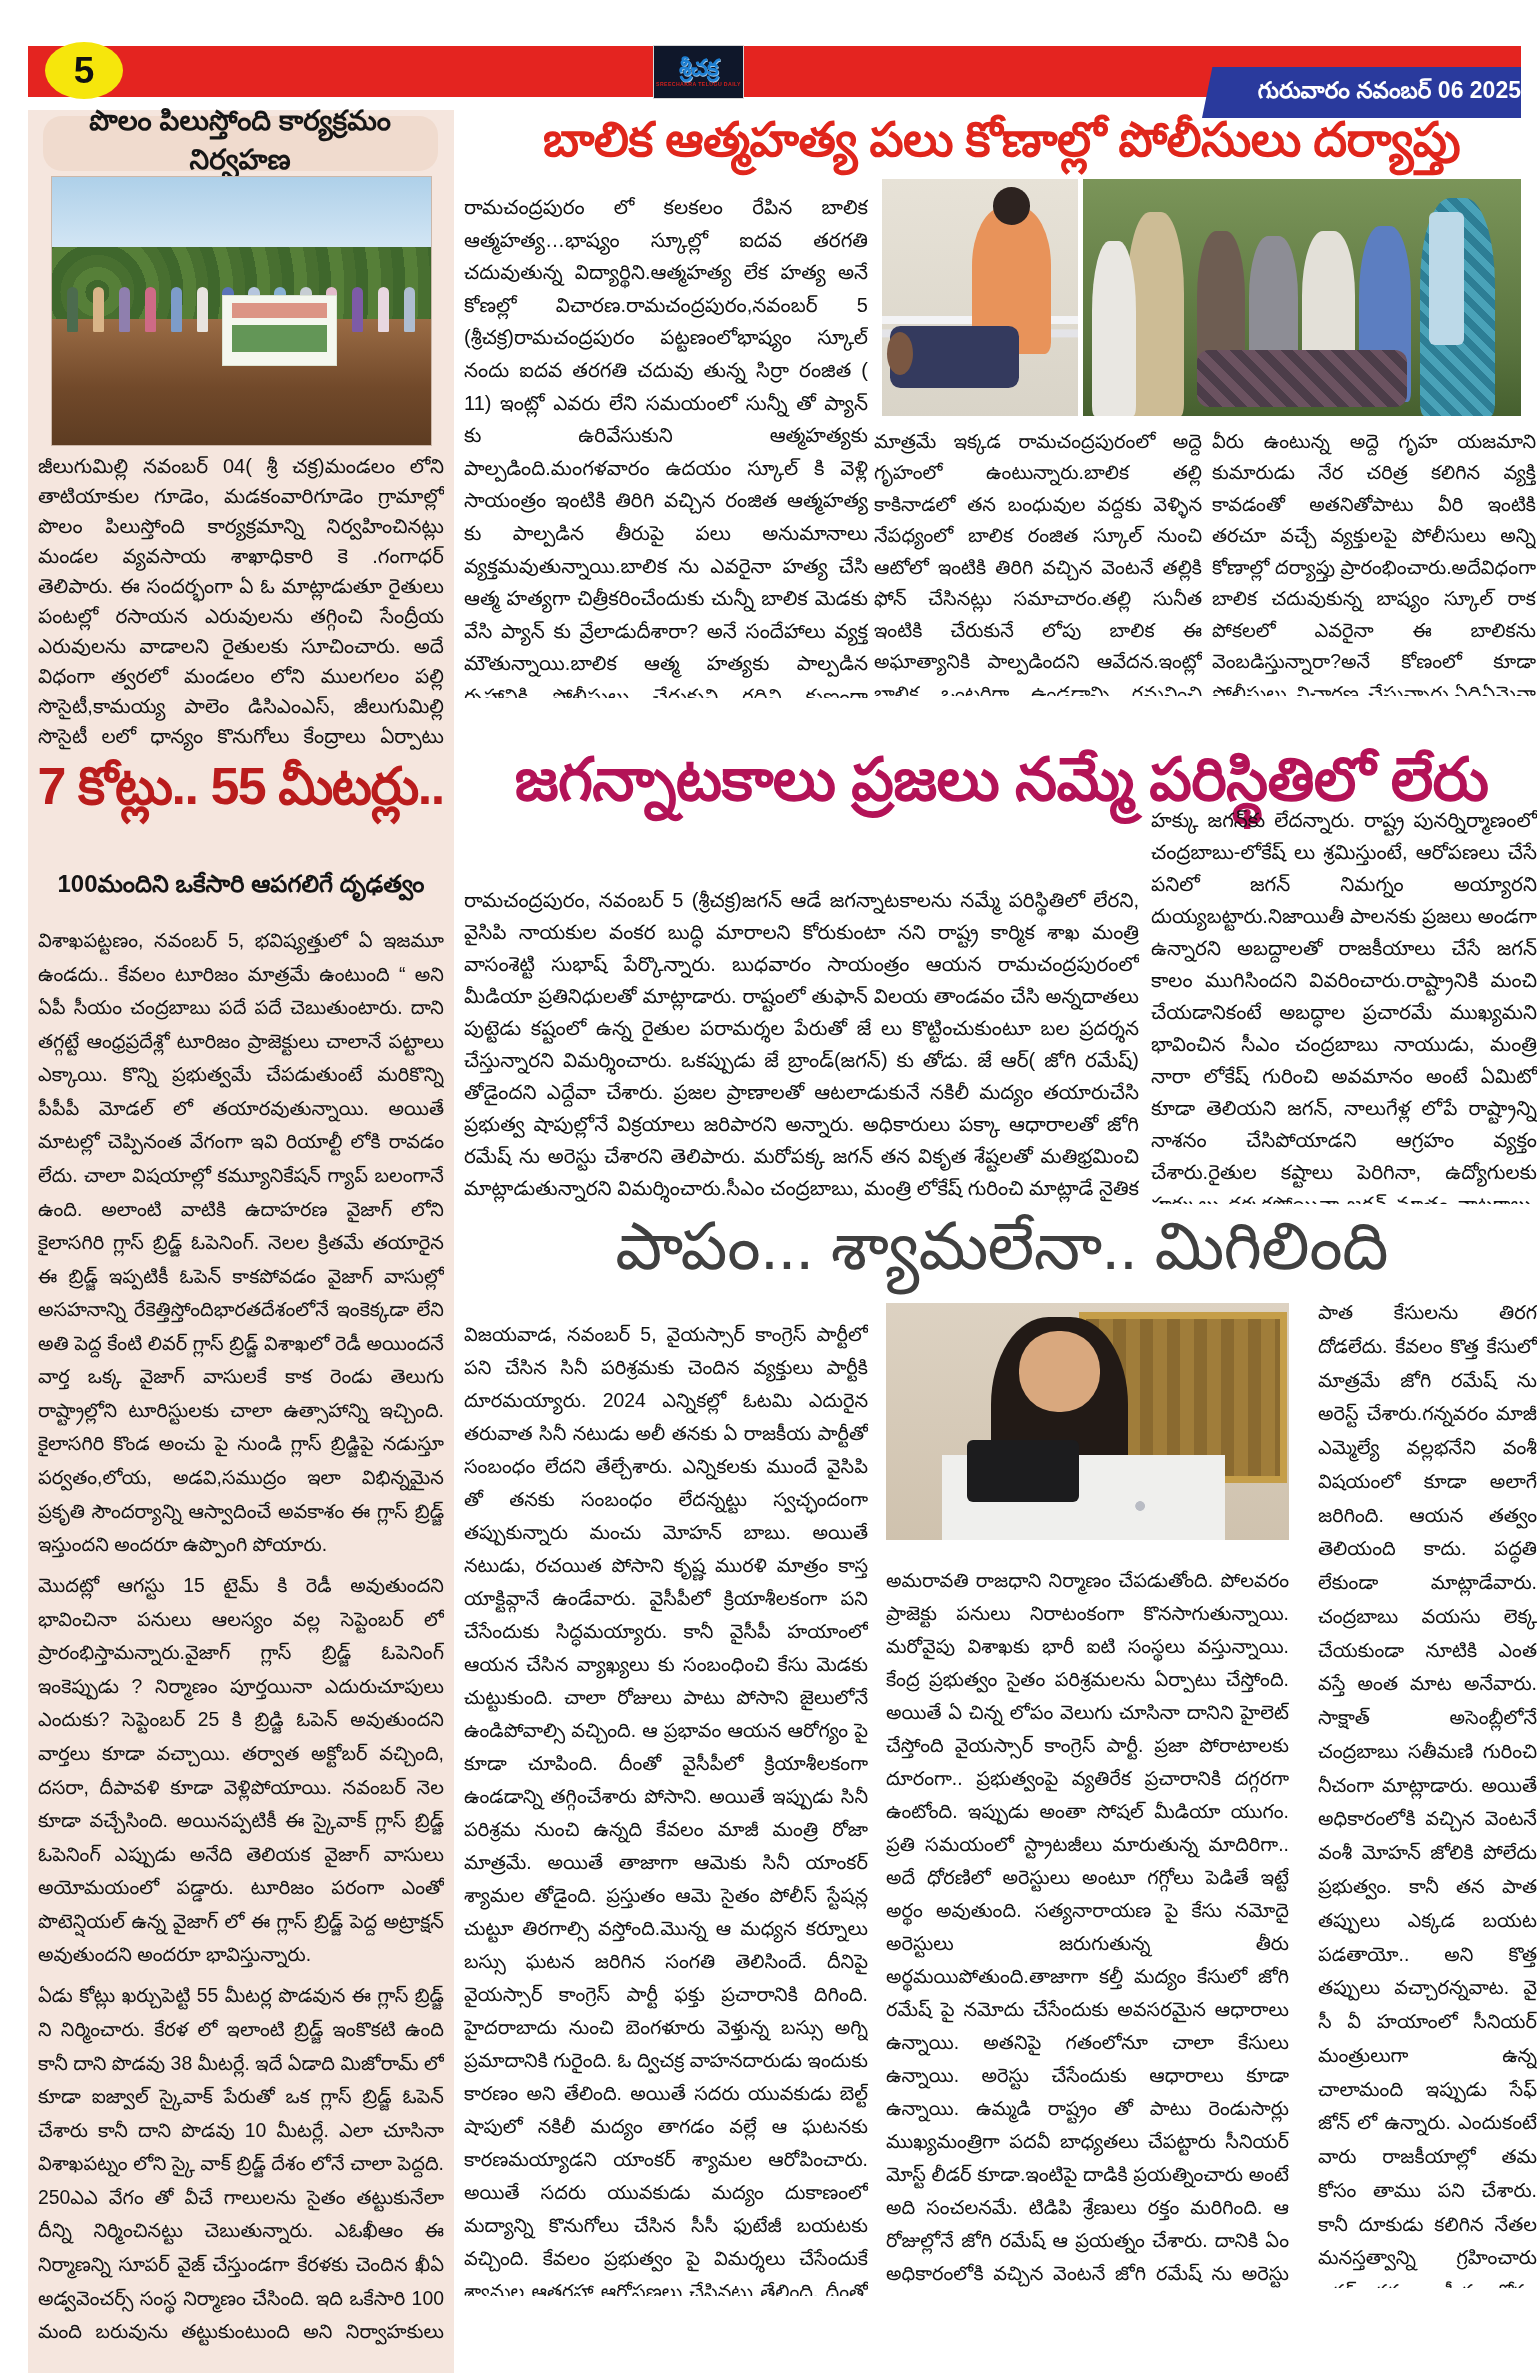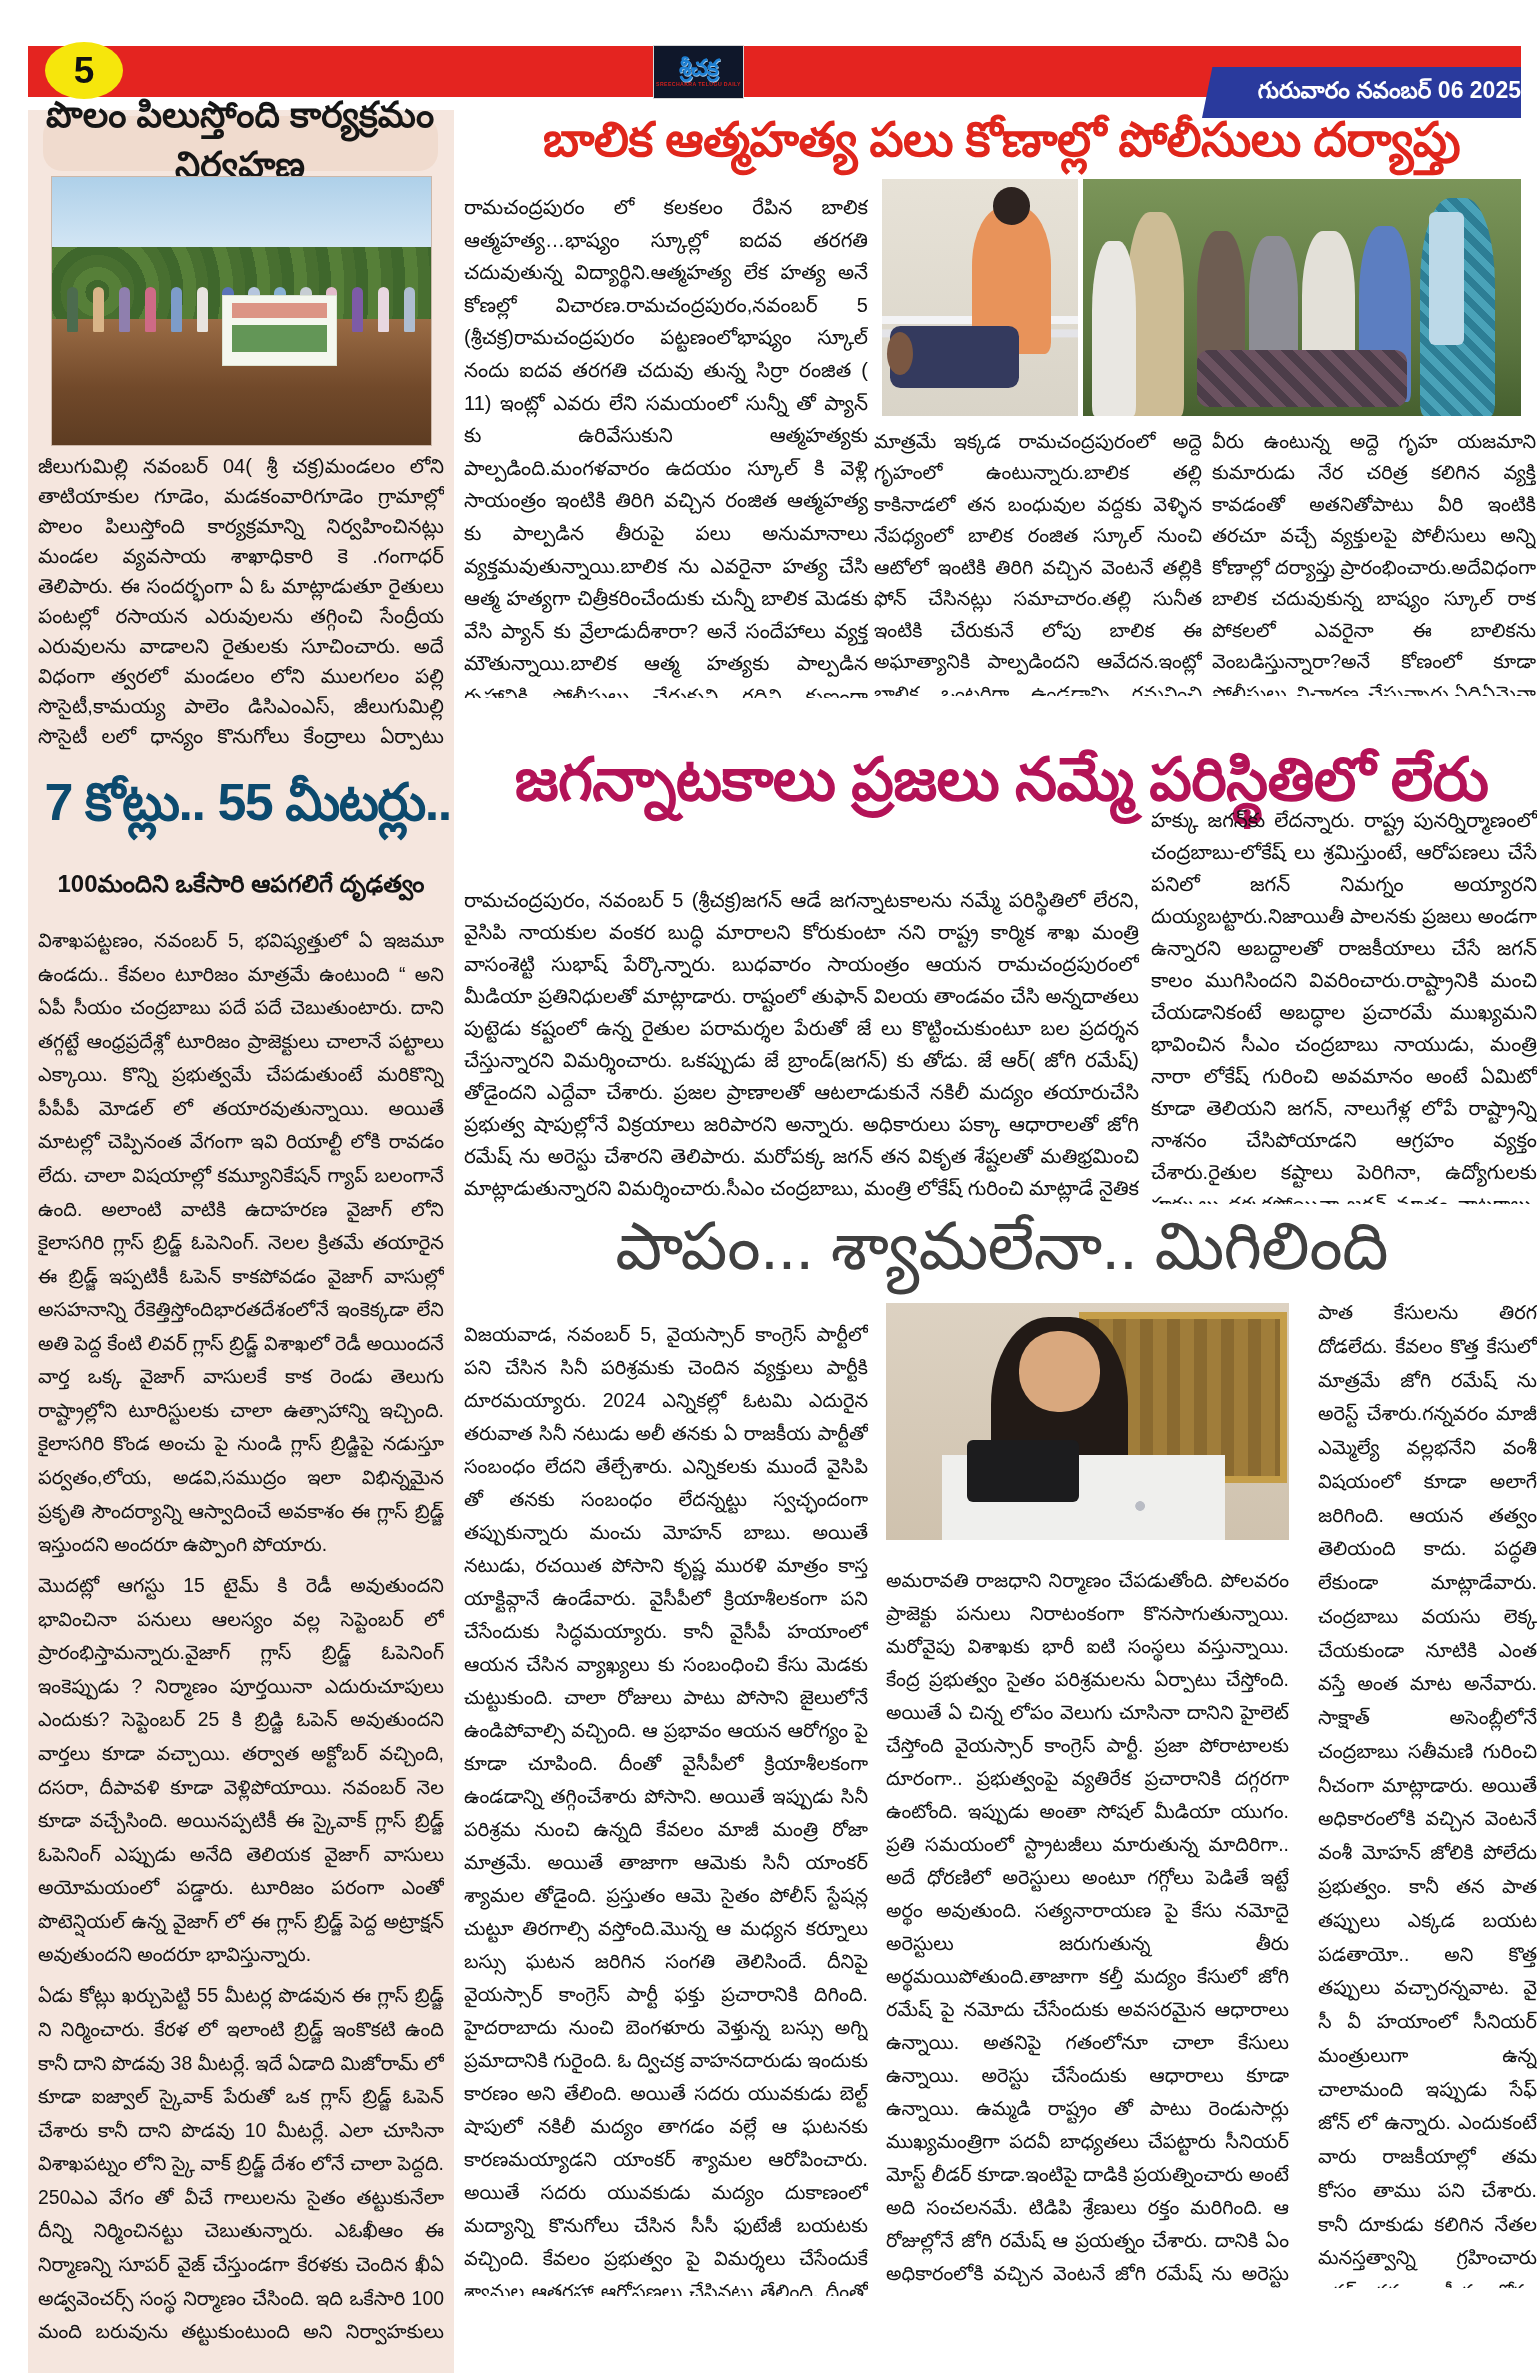--- a/index.html
+++ b/index.html
@@ -19,25 +19,25 @@
   .logosub{font-size:5.2px;color:#d3201c;font-weight:bold;letter-spacing:0.4px;margin-top:2.2px;}
   .datebox{position:absolute;left:1202px;top:46px;width:319px;height:51px;background:#2a3a9d;
            clip-path:polygon(10.4px 0,100% 0,100% 100%,0 100%);display:flex;align-items:center;
            justify-content:flex-end;z-index:2;margin-top:21px;}
   .datebox span{color:#fff;font-size:23px;font-weight:bold;}
 
   
   .leftcol{position:absolute;left:27.6px;top:110px;width:426px;height:2263px;background:#f5e6de;}
   .farmhead{position:absolute;left:15px;top:6px;width:395px;height:55px;background:#f0dbce;
             border-radius:19px;display:flex;align-items:center;justify-content:center;
-            font-size:36px;font-weight:bold;color:#161616;text-align:center;}
+            font-size:28px;font-weight:bold;color:#161616;text-align:center;}
   .farmbody{position:absolute;left:10.4px;top:341px;width:406px;height:304px;font-size:20px;
             line-height:1.5;text-align:justify;overflow:hidden;}
-  .bridgehead{position:absolute;left:3px;top:646px;width:420px;text-align:right;font-size:52px;
-              font-weight:900;letter-spacing:-1.5px;color:#0c4a6e;white-space:nowrap;margin-top:16px;}
+  .bridgehead{position:absolute;left:3px;top:646px;width:420px;text-align:center;font-size:52px;
+              font-weight:900;letter-spacing:-1.5px;color:#b91c1c;white-space:nowrap;}
   .bridgesub{position:absolute;left:10.4px;top:760px;width:406px;text-align:center;font-size:24px;
              font-weight:bold;color:#141414;}
   .bridgebody{position:absolute;left:10.4px;top:814px;width:406px;height:1431px;font-size:19.4px;
               line-height:1.73;text-align:justify;overflow:hidden;}
   .bridgebody p{margin:0 0 7.5px 0;}
 
   
   .photo{position:absolute;overflow:hidden;}
   .fieldphoto{left:23px;top:66px;width:379px;height:268px;border:0.7px solid #cbb7a9;background:#cfe3f2;}
   .fp-sky{position:absolute;left:0;top:0;right:0;height:42%;background:linear-gradient(#aed0e9,#e9f3fb);}

